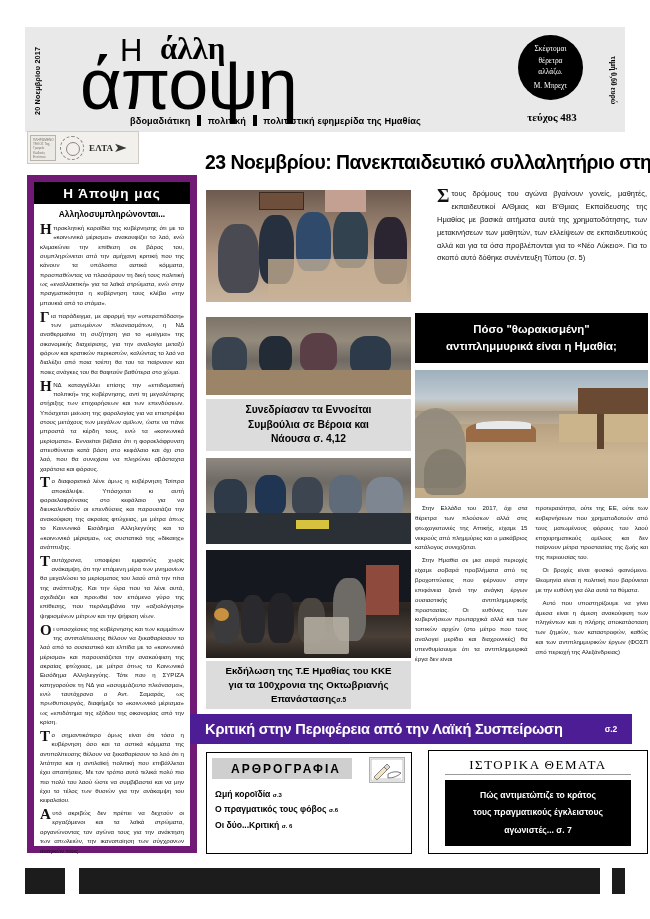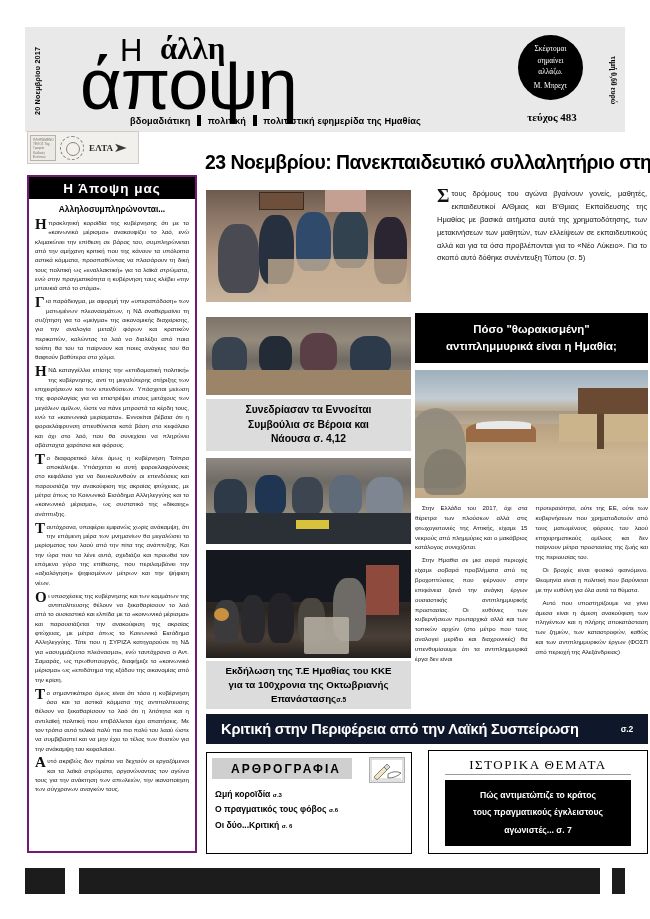--- a/index.html
+++ b/index.html
@@ -150,21 +150,21 @@
     color: #000;
     letter-spacing: -0.5px;
     white-space: nowrap;
     text-align: center;
   }
 
   
   .editorial {
     position: absolute; left: 27px; top: 175px;
     width: 170px; height: 678px;
-    border: 2px solid #701a75;
+    border: 7px solid #701a75;
     background: #fff;
   }
   .editorial-head {
     height: 22px;
     background: #000; color: #fff;
     display: flex; align-items: center; justify-content: center;
     font-size: 13.5px; font-weight: bold;
     font-family: "Liberation Sans", sans-serif;
     letter-spacing: 1px;
   }
@@ -286,23 +286,23 @@
     font-size: 6.1px;
     line-height: 1.62;
     text-align: justify;
     color: #111;
   }
   .flood-col p { margin-bottom: 3px; }
   .flood-col p.indent { text-indent: 7px; }
 
   
   .banner {
-    position: absolute; left: 206px; top: 714px;
+    position: absolute; left: 190px; top: 714px;
     width: 442px; height: 30px;
-    background: #0f172a; color: #fff;
+    background: #4c1d95; color: #fff;
     display: flex; align-items: center; justify-content: center;
     font-size: 14.6px; font-weight: bold;
     font-family: "Liberation Sans", sans-serif;
     letter-spacing: -0.2px;
     white-space: nowrap;
   }
   .banner .pg { font-size: 8.5px; margin-left: 2px; padding-left: 40px; }
 
   
   .box-arthro {
@@ -396,21 +396,21 @@
     <div class="tagline">
       <span>βδομαδιάτικη</span>
       <span class="bar"></span>
       <span>πολιτική</span>
       <span class="bar"></span>
       <span>πολιτιστική εφημερίδα της Ημαθίας</span>
     </div>
 
     <div class="brecht-circle">
       <span>Σκέφτομαι</span>
-      <span>σημαίνει</span>
+      <span>θέρετρα</span>
       <span>αλλάζω.</span>
       <span style="margin-top:3px;">Μ. Μπρεχτ</span>
     </div>
 
     <div class="price-vertical">τιμή 0,60 ευρώ</div>
 
     <div class="issue">τεύχος 483</div>
   </div>
 
   <div class="elta-strip">

